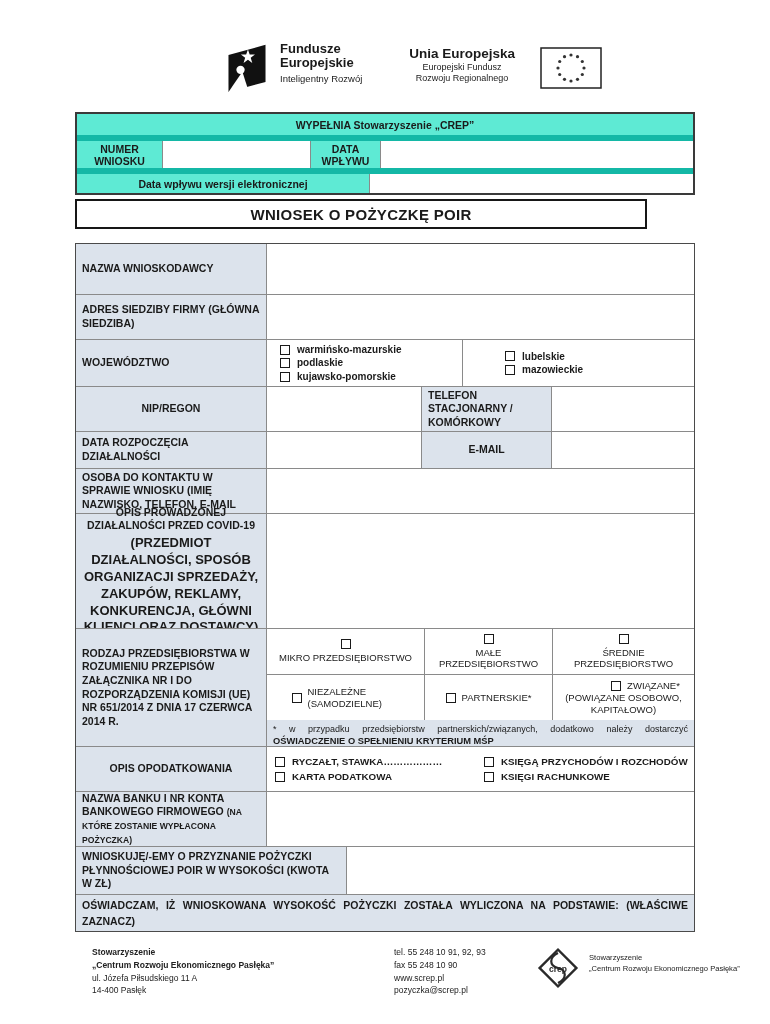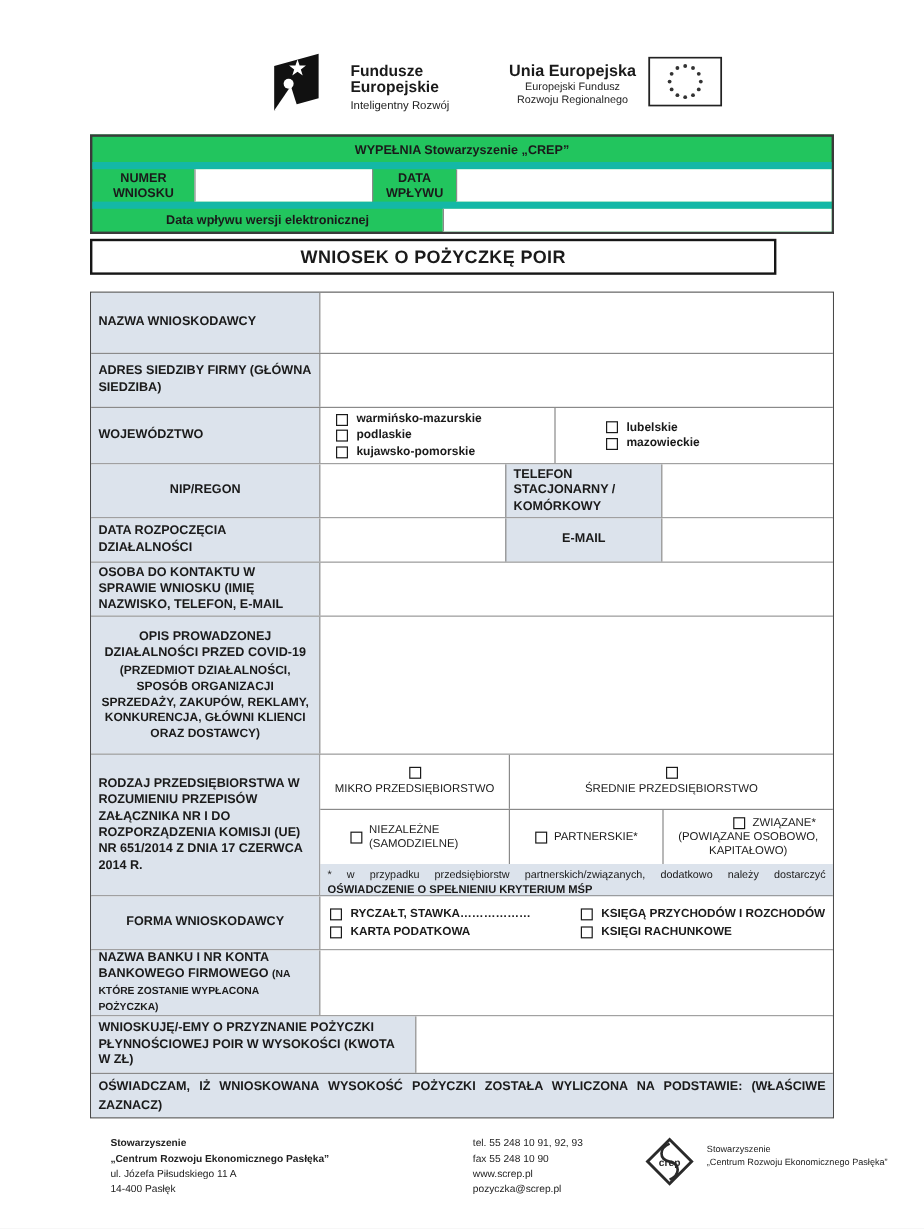--- a/index.html
+++ b/index.html
@@ -4,29 +4,29 @@
 <style>
   * { margin:0; padding:0; box-sizing:border-box; }
   html,body { background:#e9e9e9; }
   .page {
     position:relative; width:770px; height:1024px; background:#ffffff;
     font-family:"Liberation Sans", sans-serif; color:#1a1a1a; margin:0 auto;
     overflow:hidden;
   }
   
   .logos { position:absolute; top:42px; left:222px; width:380px; display:flex; justify-content:space-between; align-items:center; }
-  .fe-block { display:flex; align-items:flex-end; gap:20px; }
+  .fe-block { display:flex; align-items:flex-start; gap:8px; }
   .fe-text .big { font-weight:bold; font-size:13px; line-height:1.08; }
   .fe-text .small { font-size:9.5px; margin-top:3px; color:#222; }
-  .eu-block { display:flex; align-items:flex-end; gap:10px; }
+  .eu-block { display:flex; align-items:flex-start; gap:25px; }
   .eu-text { text-align:center; }
   .eu-text .big { font-weight:bold; font-size:13.5px; line-height:1.1; }
   .eu-text .small { font-size:9px; line-height:1.25; color:#222; }
   
-  .intake { position:absolute; top:112px; left:75px; width:620px; border:2px solid #3a3a3a; background:#22c55e; font-size:10.5px; }
+  .intake { position:absolute; top:112px; left:75px; width:620px; border:2px solid #3a3a3a; background:#5eead4; font-size:10.5px; }
   .irow { display:flex; }
   .irow + .irow { border-top:6px solid #14b8a6; }
   .icell { display:flex; align-items:center; justify-content:center; text-align:center; font-weight:bold; padding:2px 4px; }
   .icell.white { background:#ffffff; }
   .icell + .icell { border-left:1px solid #8a8a8a; }
   .ih { height:21px; }
   .ir2 { height:33px; }
   .ir3 { height:25px; }
   .w-c1 { width:85px; } .w-c2 { width:148px; } .w-c3 { width:70px; } .w-c4 { flex:1; }
   .w-span3 { width:292px; }
@@ -42,21 +42,21 @@
   .lab { background:#dce3ec; font-weight:bold; font-size:10.5px; line-height:1.3; width:190px; display:flex; flex-direction:column; justify-content:center; }
   .lab.center { align-items:center; text-align:center; }
   .val { background:#fff; flex:1; }
   .h50{height:50px}.h45{height:45px}.h47{height:47px}.h37{height:37px}.h115{height:115px}.h118{height:118px}.h55{height:55px}.h48{height:48px}
   .cb { display:inline-block; width:10px; height:10px; border:1.5px solid #1a1a1a; background:#fff; flex:none; }
   .optrow { display:flex; align-items:center; gap:7px; font-weight:bold; font-size:10px; line-height:1.15; }
   .stack { display:flex; flex-direction:column; justify-content:center; gap:2px; padding-left:13px; background:#fff; }
   .g1 { width:196px; } .g2 { flex:1; padding-left:42px; }
   .mid-lab { background:#dce3ec; width:130px; font-weight:bold; font-size:10.5px; line-height:1.3; display:flex; flex-direction:column; justify-content:center; }
   .in155 { width:155px; background:#fff; }
-  .opis-note { font-size:10px; margin-top:2px; }
+  .opis-note { font-size:13px; margin-top:2px; }
   .rodzaj-right { flex:1; display:flex; flex-direction:column; }
   .subrow { display:flex; flex:none; }
   .subrow + .subrow { border-top:1px solid #8a8a8a; }
   .tcell { display:flex; flex-direction:column; align-items:center; justify-content:center; gap:3px; background:#fff;
     font-size:9.5px; text-align:center; line-height:1.2; padding:3px 4px; }
   .tcell + .tcell, .rcell + .rcell { border-left:1px solid #8a8a8a; }
   .rcell { display:flex; align-items:center; justify-content:center; gap:6px; background:#fff; font-size:9.5px; line-height:1.2; padding:3px 4px; }
   .rcell .txt { text-align:left; }
   .c157{width:157px} .c128{width:128px} .cflex{flex:1}
   .zw { flex-direction:column; gap:1px; text-align:center; }
@@ -211,20 +211,24 @@
     </div>
 
     <div class="mrow h118">
       <div class="mcell lab">RODZAJ PRZEDSIĘBIORSTWA W ROZUMIENIU PRZEPISÓW ZAŁĄCZNIKA NR I DO ROZPORZĄDZENIA KOMISJI (UE) NR 651/2014 Z DNIA 17 CZERWCA 2014 R.</div>
       <div class="rodzaj-right" style="border-left:1px solid #8a8a8a">
         <div class="subrow" style="height:45px">
           <div class="tcell c157">
               <span class="cb"></span>
               <span>MIKRO PRZEDSIĘBIORSTWO</span>
             </div>
+          <div class="tcell c128">
+              <span class="cb"></span>
+              <span>MAŁE PRZEDSIĘBIORSTWO</span>
+            </div>
           <div class="tcell cflex">
               <span class="cb"></span>
               <span>ŚREDNIE PRZEDSIĘBIORSTWO</span>
             </div>
         </div>
         <div class="subrow" style="height:46px">
           <div class="rcell c157">
               <span class="cb"></span>
               <span class="txt" style="max-width:92px">NIEZALEŻNE (SAMODZIELNE)</span>
             </div>
@@ -240,21 +244,21 @@
             <span>(POWIĄZANE OSOBOWO, KAPITAŁOWO)</span>
           </div>
         </div>
         <div class="note-row">
           <span>* w przypadku przedsiębiorstw partnerskich/związanych, dodatkowo należy dostarczyć </span><b>OŚWIADCZENIE O SPEŁNIENIU KRYTERIUM MŚP</b>
         </div>
       </div>
     </div>
 
     <div class="mrow h45">
-      <div class="mcell lab center">FORMA WNIOSKODAWCY</div>
+      <div class="mcell lab center">OPIS OPODATKOWANIA</div>
       <div class="forma-opts" style="border-left:1px solid #8a8a8a">
         <div class="fcol fcol1">
           <div class="fopt">
               <span class="cb"></span>
               <span>RYCZAŁT, STAWKA………………</span>
             </div>
           <div class="fopt">
               <span class="cb"></span>
               <span>KARTA PODATKOWA</span>
             </div>

